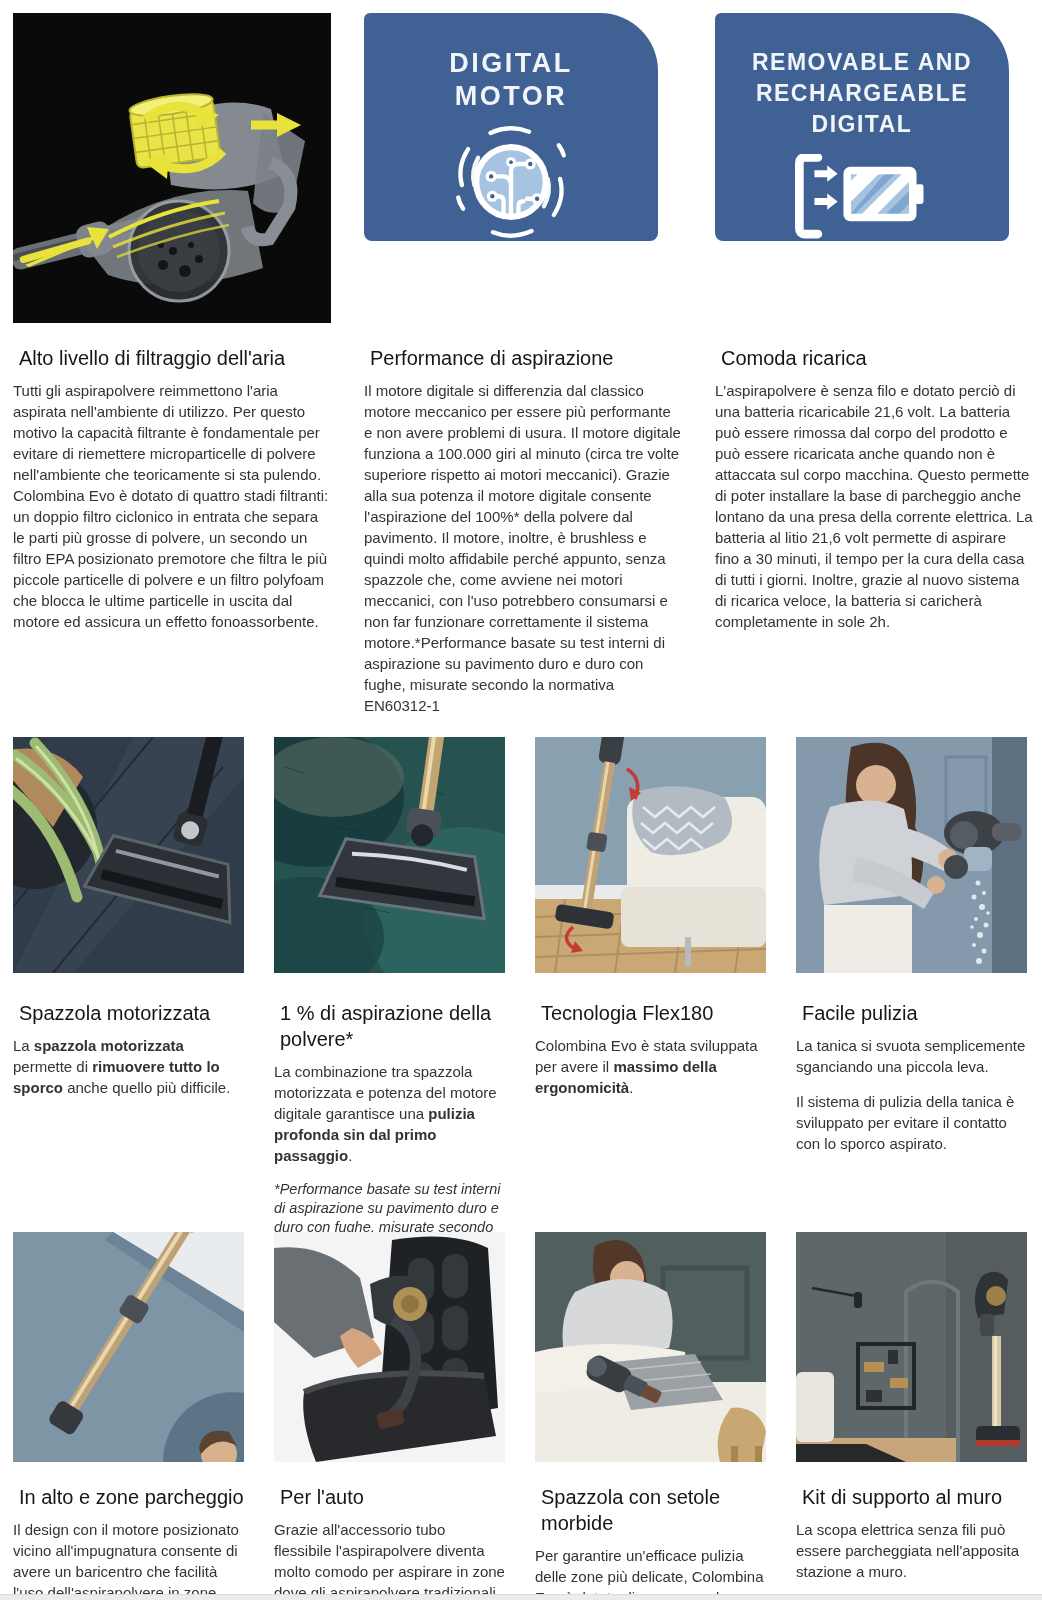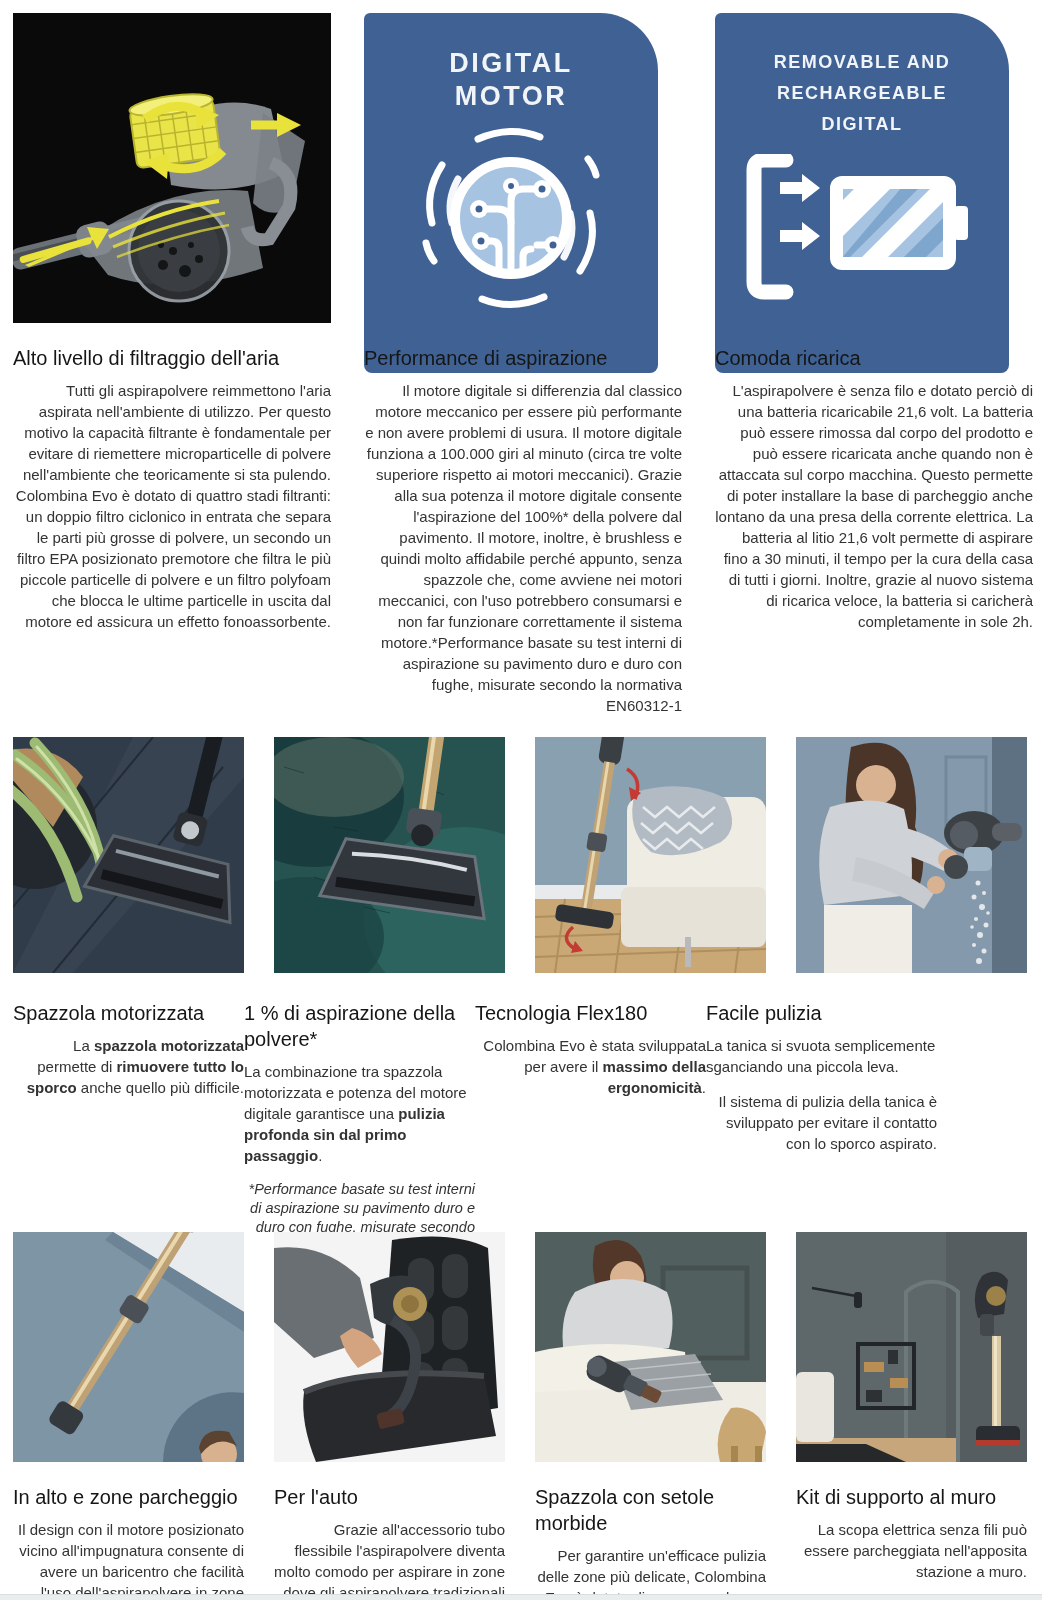--- a/index.html
+++ b/index.html
@@ -2,35 +2,35 @@
 <html style="--tile_blue: #3f6194; --tile_text: #f1f5f9; --icon_light_blue: #a6c4e2; --icon_mid_blue: #7fa6cc; --arrow_yellow: #e8e23a; --heading_text: #151616; --body_text: #333333; --flex_arrow_red: #c43b34;"><head>
 <meta charset="utf-8">
 <style>
   html,body{margin:0;padding:0;background:#fff;}
   .page{position:relative;width:1042px;height:1600px;background:#fff;overflow:hidden;
         font-family:"Liberation Sans",sans-serif;color:#333;}
   .row{position:absolute;left:13px;display:flex;}
   .r1{top:13px;gap:33px;}
   .r2{top:345px;gap:33px;}
   .r3{top:737px;gap:30px;}
-  .r4{top:1000px;}
+  .r4{top:1000px;gap:30px;}
   .r5{top:1232px;gap:30px;}
   .r6{top:1484px;gap:30px;}
   .cell3{width:318px;flex:0 0 318px;}
   .cell4{width:231px;flex:0 0 231px;}
   .photo{display:block;overflow:hidden;}
   .photo svg{display:block;}
-  .tile{width:294px;height:360px;background:var(--tile_blue);border-radius:6px 58px 8px 8px;
+  .tile{width:294px;height:228px;background:var(--tile_blue);border-radius:6px 58px 8px 8px;
         display:flex;flex-direction:column;align-items:center;}
   .tile-text{margin-top:34px;text-align:center;color:var(--tile_text);font-weight:bold;
              font-size:27px;line-height:33px;letter-spacing:2.5px;}
-  .tile-text.small{font-size:18px;line-height:31px;letter-spacing:1.5px;text-align:center;}
-  h3{font-size:20px;line-height:26px;font-weight:400;color:var(--heading_text);margin:0 0 9px 0;}
+  .tile-text.small{font-size:23px;line-height:31px;letter-spacing:1.5px;text-align:center;}
+  h3{font-size:20px;line-height:26px;font-weight:400;color:var(--heading_text);margin:0 0 9px 6px;}
   p{font-size:15px;line-height:21px;color:var(--body_text);margin:0 0 14px 0;}
-  p:last-child{margin-bottom:0;text-align:right;}
+  p:last-child{margin-bottom:0;}
   p.footnote{font-size:14.5px;line-height:19px;font-style:italic;}
   p b{font-weight:700;}
   .bottom-strip{position:absolute;left:0;top:1594px;width:1042px;height:6px;
                 background:#e9eded;border-top:1px solid #d9dede;}
 </style>
 </head>
 <body>
 
 <div class="page">
 

